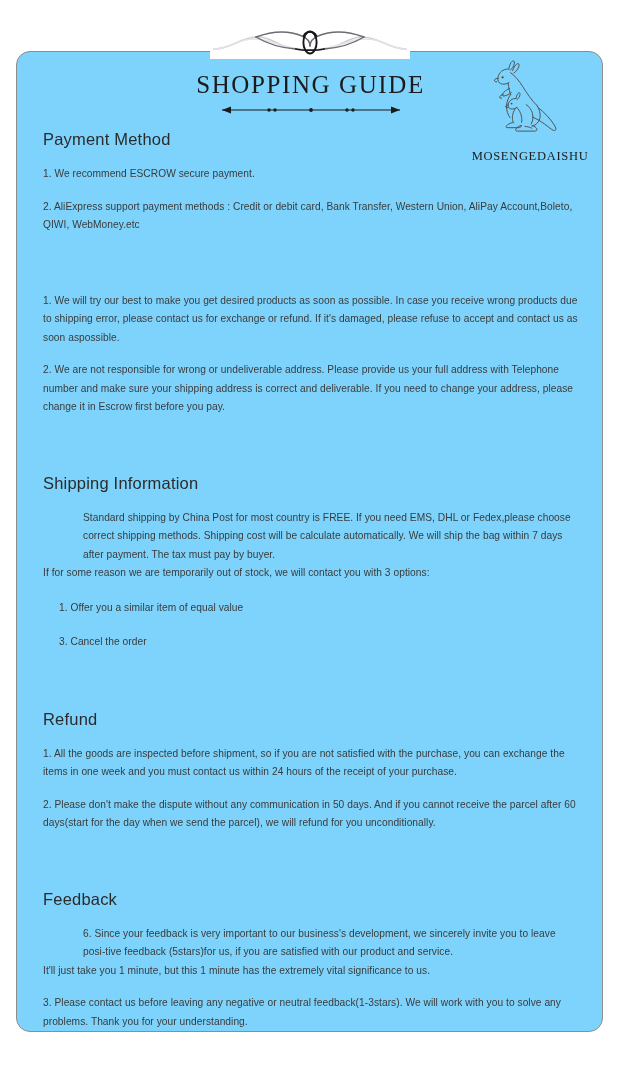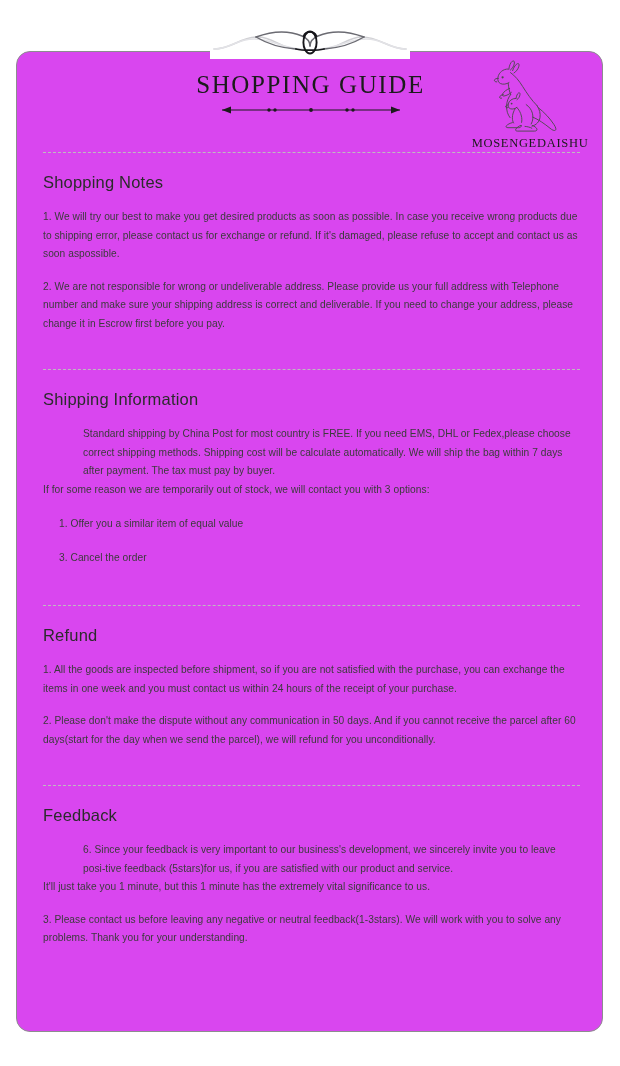--- a/index.html
+++ b/index.html
@@ -19,21 +19,21 @@
   
   .guide-frame {
     position: absolute;
     left: 16px;
     top: 51px;
     width: 587px;
     height: 981px;
     border: 1px solid #8d8d8f;
     border-radius: 14px;
     box-sizing: border-box;
-    background: #d946ef;
+    background: #7dd3fc;
   }
 
   
   .top-ornament {
     position: absolute;
     left: 210px;
     top: 19px;
     width: 200px;
     height: 40px;
     z-index: 5;
@@ -84,21 +84,21 @@
     width: 96px;
     height: 80px;
     margin: 0 auto;
   }
   .brand-mark svg { display: block; }
   .brand-name {
     font-family: "Liberation Serif", serif;
     font-size: 12.5px;
     letter-spacing: 0.7px;
     color: #1b1b1b;
-    margin-top: 0;
+    margin-top: 13px;
     white-space: nowrap;
   }
 
   
   .content {
     position: absolute;
     left: 26px;
     top: 78px;
     width: 537px;
   }
@@ -198,26 +198,30 @@
           </g>
         </svg>
       </div>
       <div class="brand-name">MOSENGEDAISHU</div>
     </div>
 
   </div>
 
   <div class="content">
 
-    <div class="sec-gap-top"></div>
-    <hr class="divider">
-    <div class="sec-gap-bottom"></div>
-
-    <div class="section">
-      <h2 class="section-title">Shopping Notes</h2>
+    <div class="section">
+      <h2 class="section-title">Payment Method</h2>
+      <p class="para">1. We recommend ESCROW secure payment.</p>
+      <p class="para">2. AliExpress support payment methods : Credit or debit card, Bank Transfer, Western Union, AliPay Account,Boleto, QIWI, WebMoney.etc</p>
+    </div>
+    <div class="sec-gap-top"></div>
+    <hr class="divider">
+    <div class="sec-gap-bottom"></div>
+
+    <div class="section">
       <p class="para">1. We will try our best to make you get desired products as soon as possible. In case you receive wrong products due to shipping  error, please contact us for exchange or refund. If it's damaged, please refuse to accept and contact us as soon aspossible.</p>
       <p class="para">2. We are not responsible for wrong or undeliverable address. Please provide us your full address with Telephone number and make sure your shipping address is correct and deliverable. If you need to change your address, please change it in Escrow first before you pay.</p>
     </div>
     <div class="sec-gap-top"></div>
     <hr class="divider">
     <div class="sec-gap-bottom"></div>
 
     <div class="section">
       <h2 class="section-title">Shipping Information</h2>
       <p class="para tight">Standard shipping by China Post for most country is FREE. If you need EMS, DHL or Fedex,please choose correct shipping methods. Shipping cost will be calculate automatically. We will ship the bag within 7 days after payment. The tax must pay by buyer.</p>

